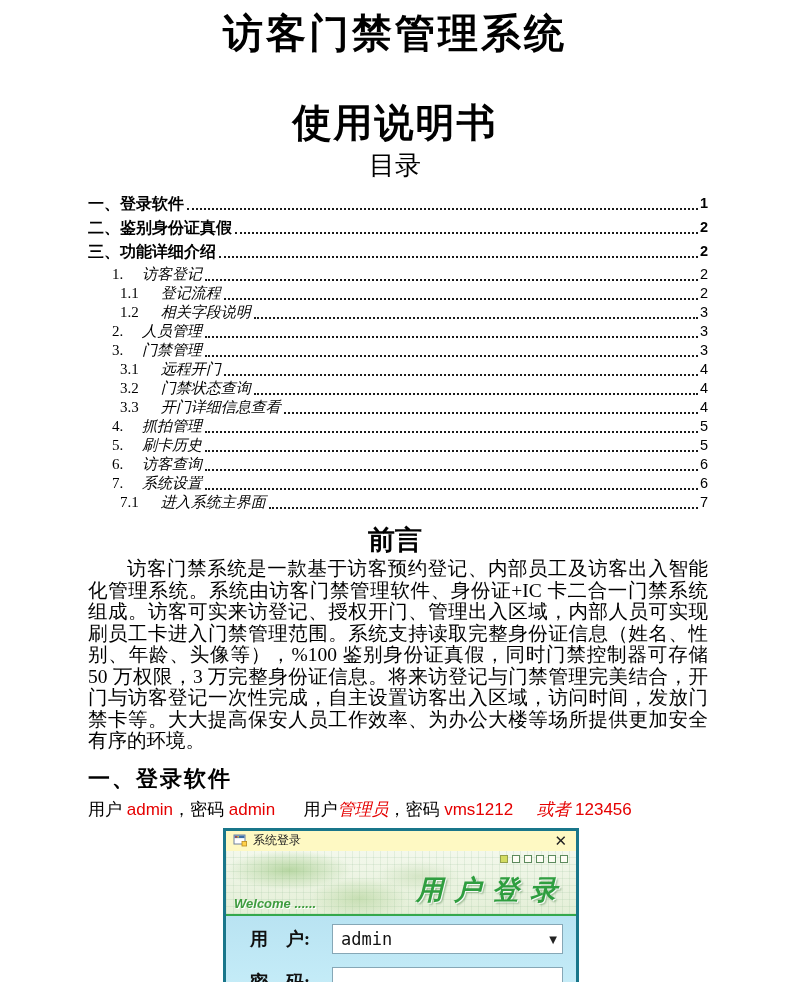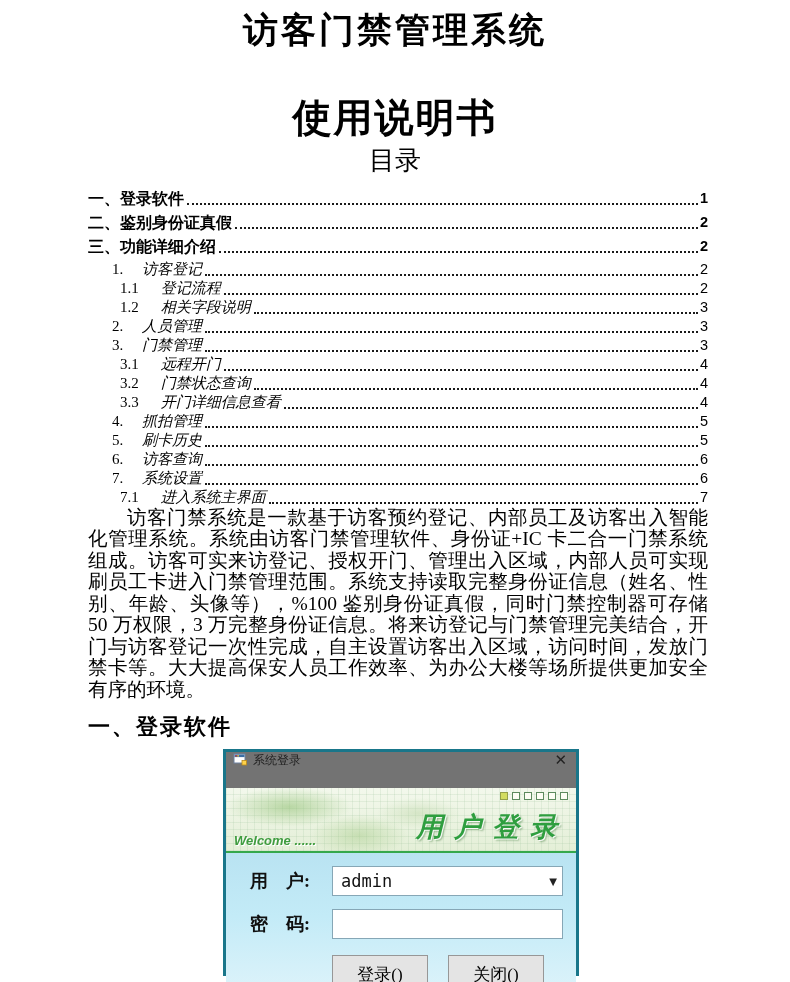--- a/index.html
+++ b/index.html
@@ -8,21 +8,21 @@
     position:relative;
     width:790px; height:982px;
     background:#ffffff;
     overflow:hidden;
     font-family:"Liberation Serif","DejaVu Serif",serif;
     color:#000;
   }
   
   .doc-title {
     margin-top:12px; text-align:center;
-    font-size:35px; font-weight:bold; line-height:1.08;
+    font-size:40px; font-weight:bold; line-height:1.08;
     letter-spacing:3px;
   }
   .doc-subtitle {
     text-align:center; font-size:39px; font-weight:bold; line-height:1.05;
     letter-spacing:2px;
     margin-top:48px;
   }
   .toc-heading {
     text-align:center; font-size:26px; font-weight:normal; margin-top:4px;
   }
@@ -52,21 +52,21 @@
   .credentials .red { color:#e50000; }
   .credentials .kai { font-family:"Liberation Serif","DejaVu Serif",serif; font-style:italic; }
   
   .dialog {
     margin:7px 0 0 223px;
     width:356px; height:227px;
     border:3px solid #19768a;
     background:#fff;
     display:flex; flex-direction:column;
   }
-  .titlebar { height:36px; background:#737373; display:flex; align-items:flex-start; padding:0 7px; flex:0 0 auto; }
+  .titlebar { height:20px; background:#fef9c3; display:flex; align-items:center; padding:0 7px; flex:0 0 auto; }
   .titlebar .win-icon { width:15px; height:15px; margin-right:5px; flex:0 0 auto; }
   .titlebar .win-title { flex:1; font-size:12px; color:#222; font-family:"Liberation Sans","DejaVu Sans",sans-serif; }
   .titlebar .win-close { font-size:15px; color:#222; cursor:default; line-height:1; padding:0 2px; font-family:"Liberation Sans","DejaVu Sans",sans-serif; }
   .banner {
     position:relative; height:65px; flex:0 0 auto;
     background:
       radial-gradient(ellipse 90px 28px at 18% 30%, rgba(140,190,110,.55), rgba(140,190,110,0) 70%),
       radial-gradient(ellipse 70px 30px at 38% 75%, rgba(160,200,130,.45), rgba(160,200,130,0) 70%),
       radial-gradient(ellipse 60px 22px at 55% 40%, rgba(190,215,170,.5), rgba(190,215,170,0) 70%),
       repeating-linear-gradient(90deg, rgba(150,190,150,.18) 0 1px, transparent 1px 7px),
@@ -87,21 +87,21 @@
     text-shadow:1px 1px 0 rgba(255,255,255,.9), 2px 2px 2px rgba(0,80,0,.35);
   }
   .banner-squares { position:absolute; top:4px; right:8px; display:flex; gap:4px; }
   .sq { width:8px; height:8px; background:#fdfdf4; border:1px solid #5d8a5d; }
   .sq.filled { background:#d3dc60; border-color:#94a04a; }
   .dialog-body {
     flex:1;
     background:linear-gradient(#b9e3f2,#c3ebf7 45%,#ddf3fa);
     padding:8px 13px 0 24px;
   }
-  .field-row { display:flex; align-items:center; margin-top:5px; }
+  .field-row { display:flex; align-items:center; }
   .field-row.pwd { margin-top:13px; }
   .field-label { width:82px; font-size:18px; font-weight:bold; color:#101010; flex:0 0 auto; }
   .combo, .textbox {
     flex:1; height:30px; background:#fff; border:1px solid #86a7b6;
     display:flex; align-items:center; padding:0 8px; position:relative;
     font-family:"DejaVu Sans Mono","Liberation Mono",monospace; font-size:17px; color:#111;
   }
   .combo-arrow { position:absolute; right:5px; top:50%; transform:translateY(-50%); font-size:10px; color:#222; font-family:"DejaVu Sans",sans-serif; }
   .button-row { display:flex; gap:20px; margin:16px 0 0 82px; }
   .btn {
@@ -210,23 +210,25 @@
         <span class="toc-page">6</span>
       </div>
       <div class="toc-row lvl3">
         <span class="toc-num">7.1</span>
         <span class="toc-label">进入系统主界面</span>
         <span class="toc-fill"></span>
         <span class="toc-page">7</span>
       </div>
     </div>
 
+  <div class="preface-heading">前言</div>
   <div class="preface-body">访客门禁系统是一款基于访客预约登记、内部员工及访客出入智能化管理系统。系统由访客门禁管理软件、身份证+IC 卡二合一门禁系统组成。访客可实来访登记、授权开门、管理出入区域，内部人员可实现刷员工卡进入门禁管理范围。系统支持读取完整身份证信息（姓名、性别、年龄、头像等），%100 鉴别身份证真假，同时门禁控制器可存储 50 万权限，3 万完整身份证信息。将来访登记与门禁管理完美结合，开门与访客登记一次性完成，自主设置访客出入区域，访问时间，发放门禁卡等。大大提高保安人员工作效率、为办公大楼等场所提供更加安全有序的环境。</div>
 
   <div class="section-heading">一、登录软件</div>
+  <div class="credentials"><span>用户 </span><span class="red">admin</span><span>，密码 </span><span class="red">admin</span><span>      用户</span><span class="red kai">管理员</span><span>，密码 </span><span class="red">vms1212</span><span>     </span><span class="red kai">或者 </span><span class="red">123456</span></div>
 
   <div class="dialog">
     <div class="titlebar">
       <span class="win-icon">
         <svg viewBox="0 0 15 15" width="15" height="15">
           <rect x="1" y="2" width="11" height="9" fill="#ffffff" stroke="#6e82a0" stroke-width="1"></rect>
           <rect x="1.5" y="2.5" width="10" height="2.6" fill="#3b6ea5"></rect>
           <rect x="2.4" y="3.1" width="1.5" height="1.5" fill="#d63a2f"></rect>
           <rect x="4.4" y="3.1" width="1.5" height="1.5" fill="#f3c23a"></rect>
           <rect x="9" y="8.4" width="4.6" height="4.6" fill="#ffd24a" stroke="#b98a1d" stroke-width="0.8"></rect>

